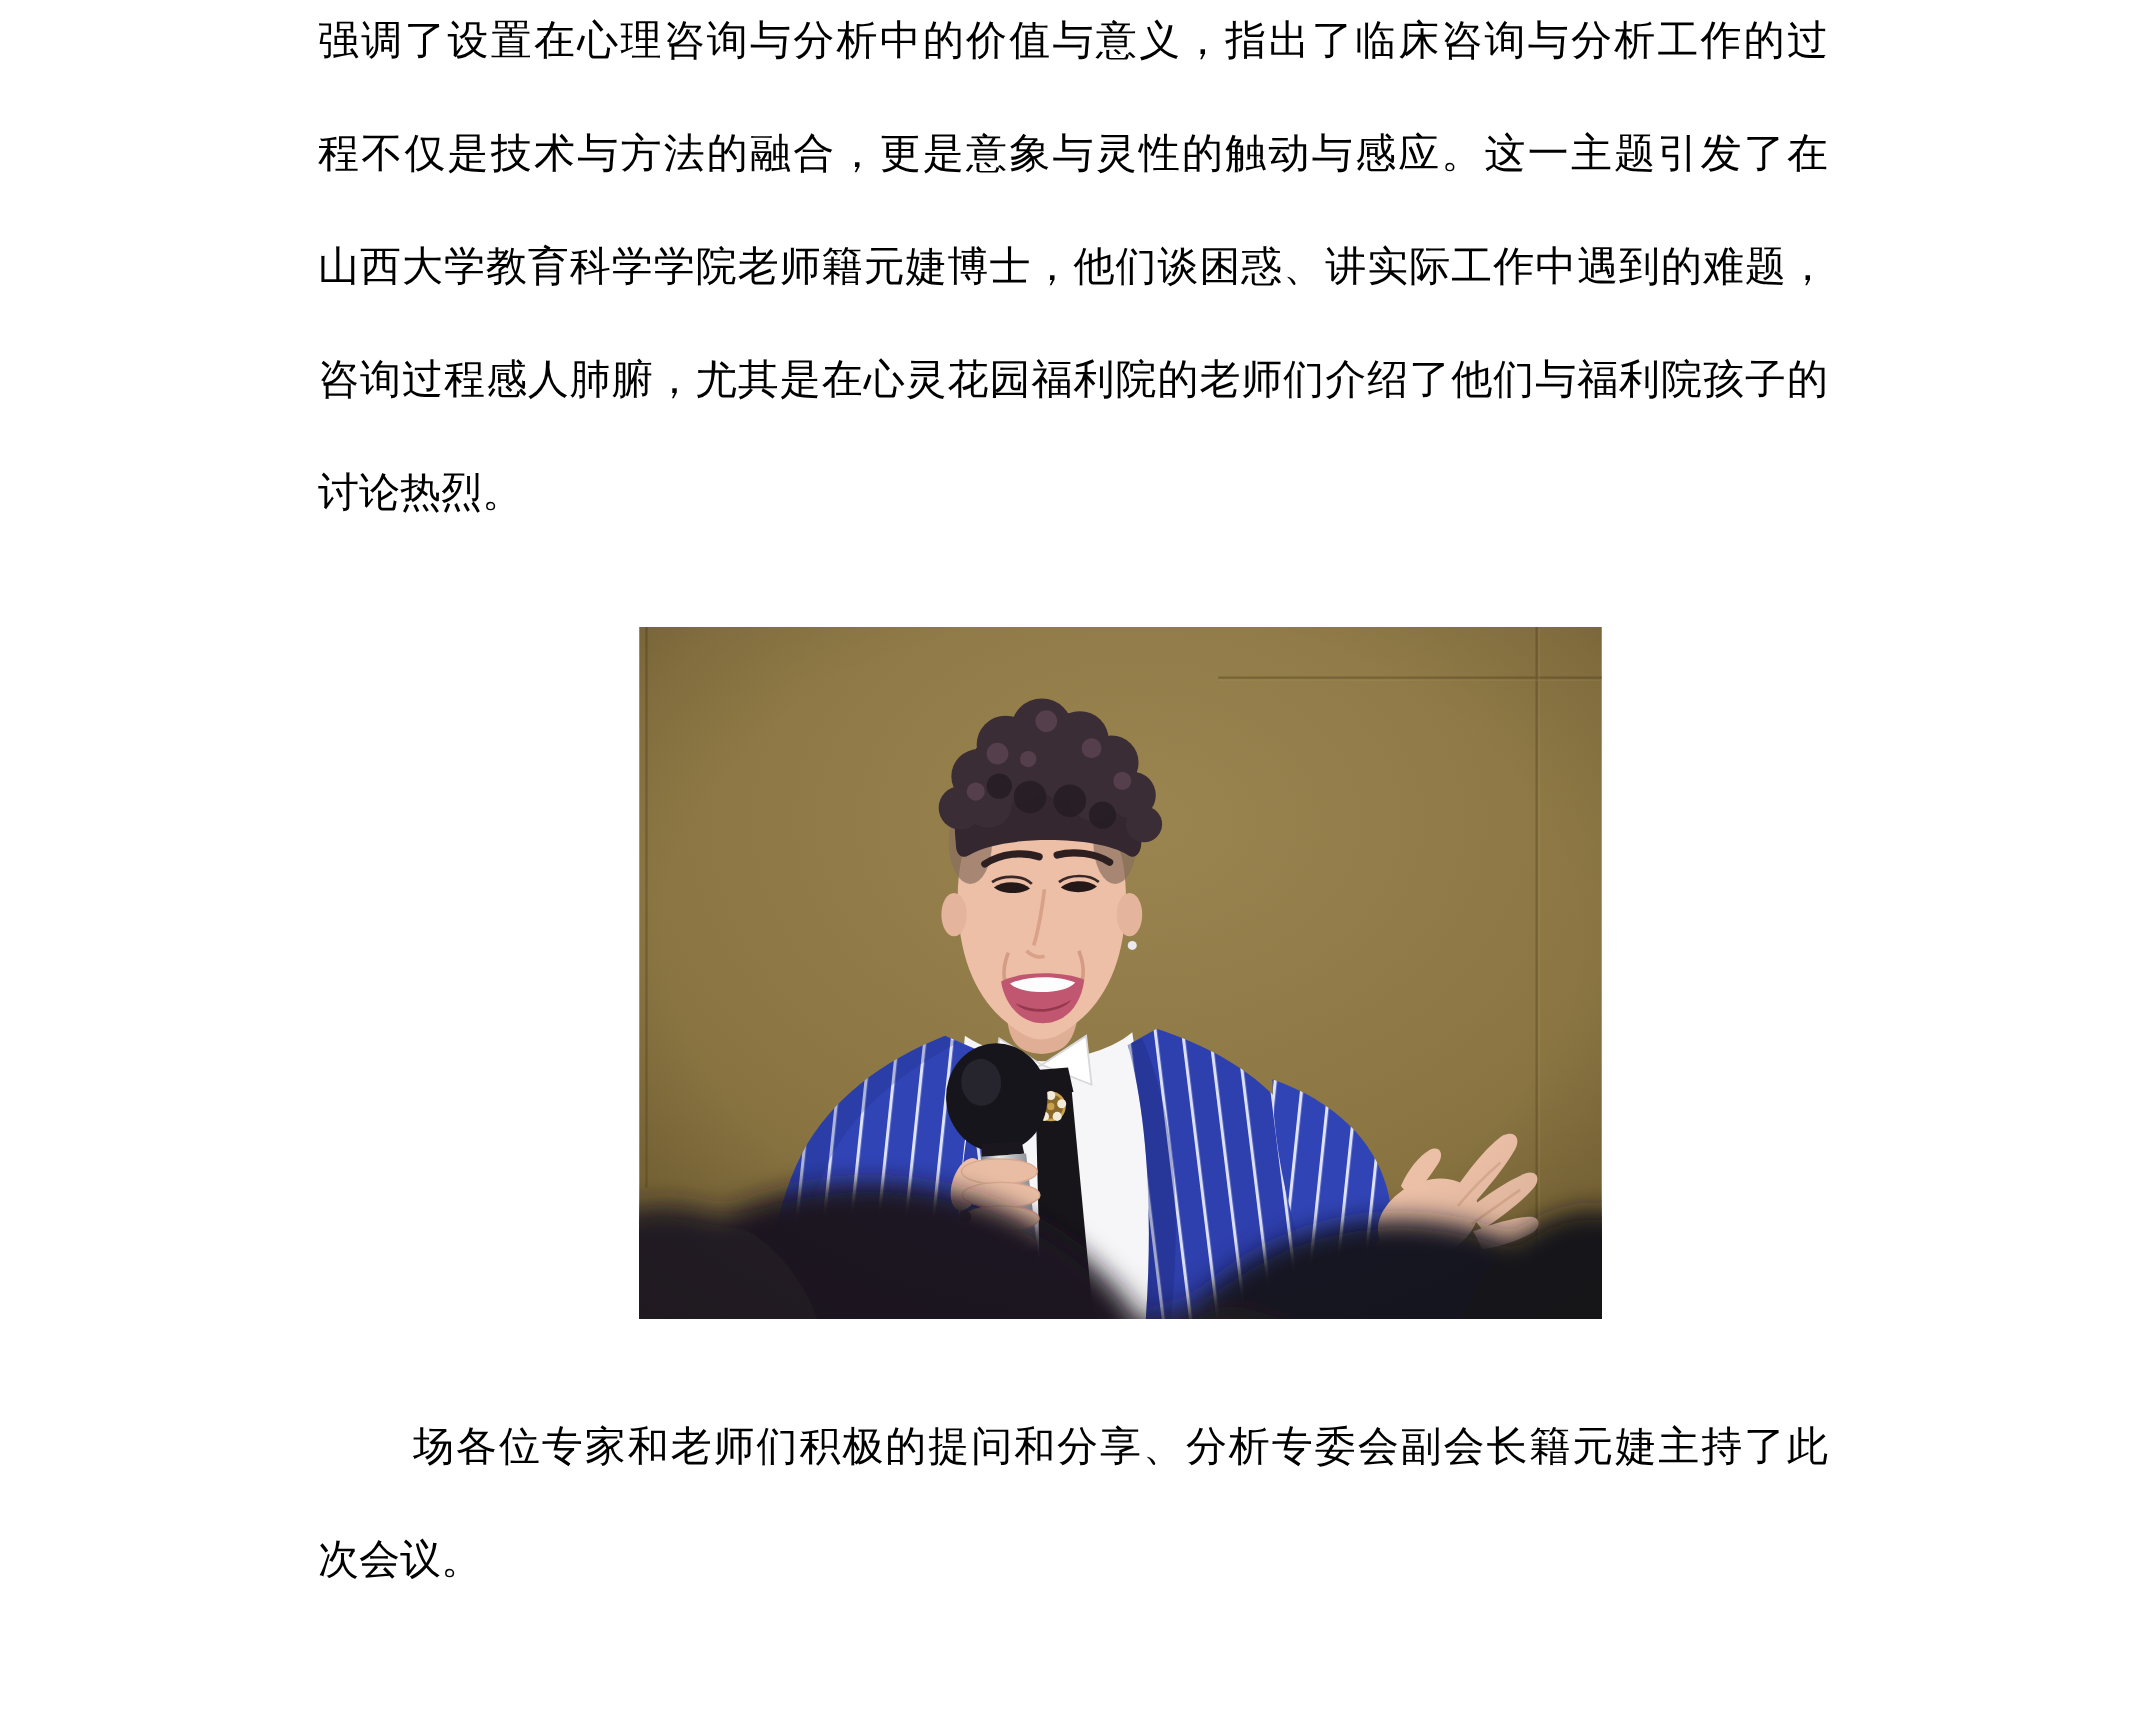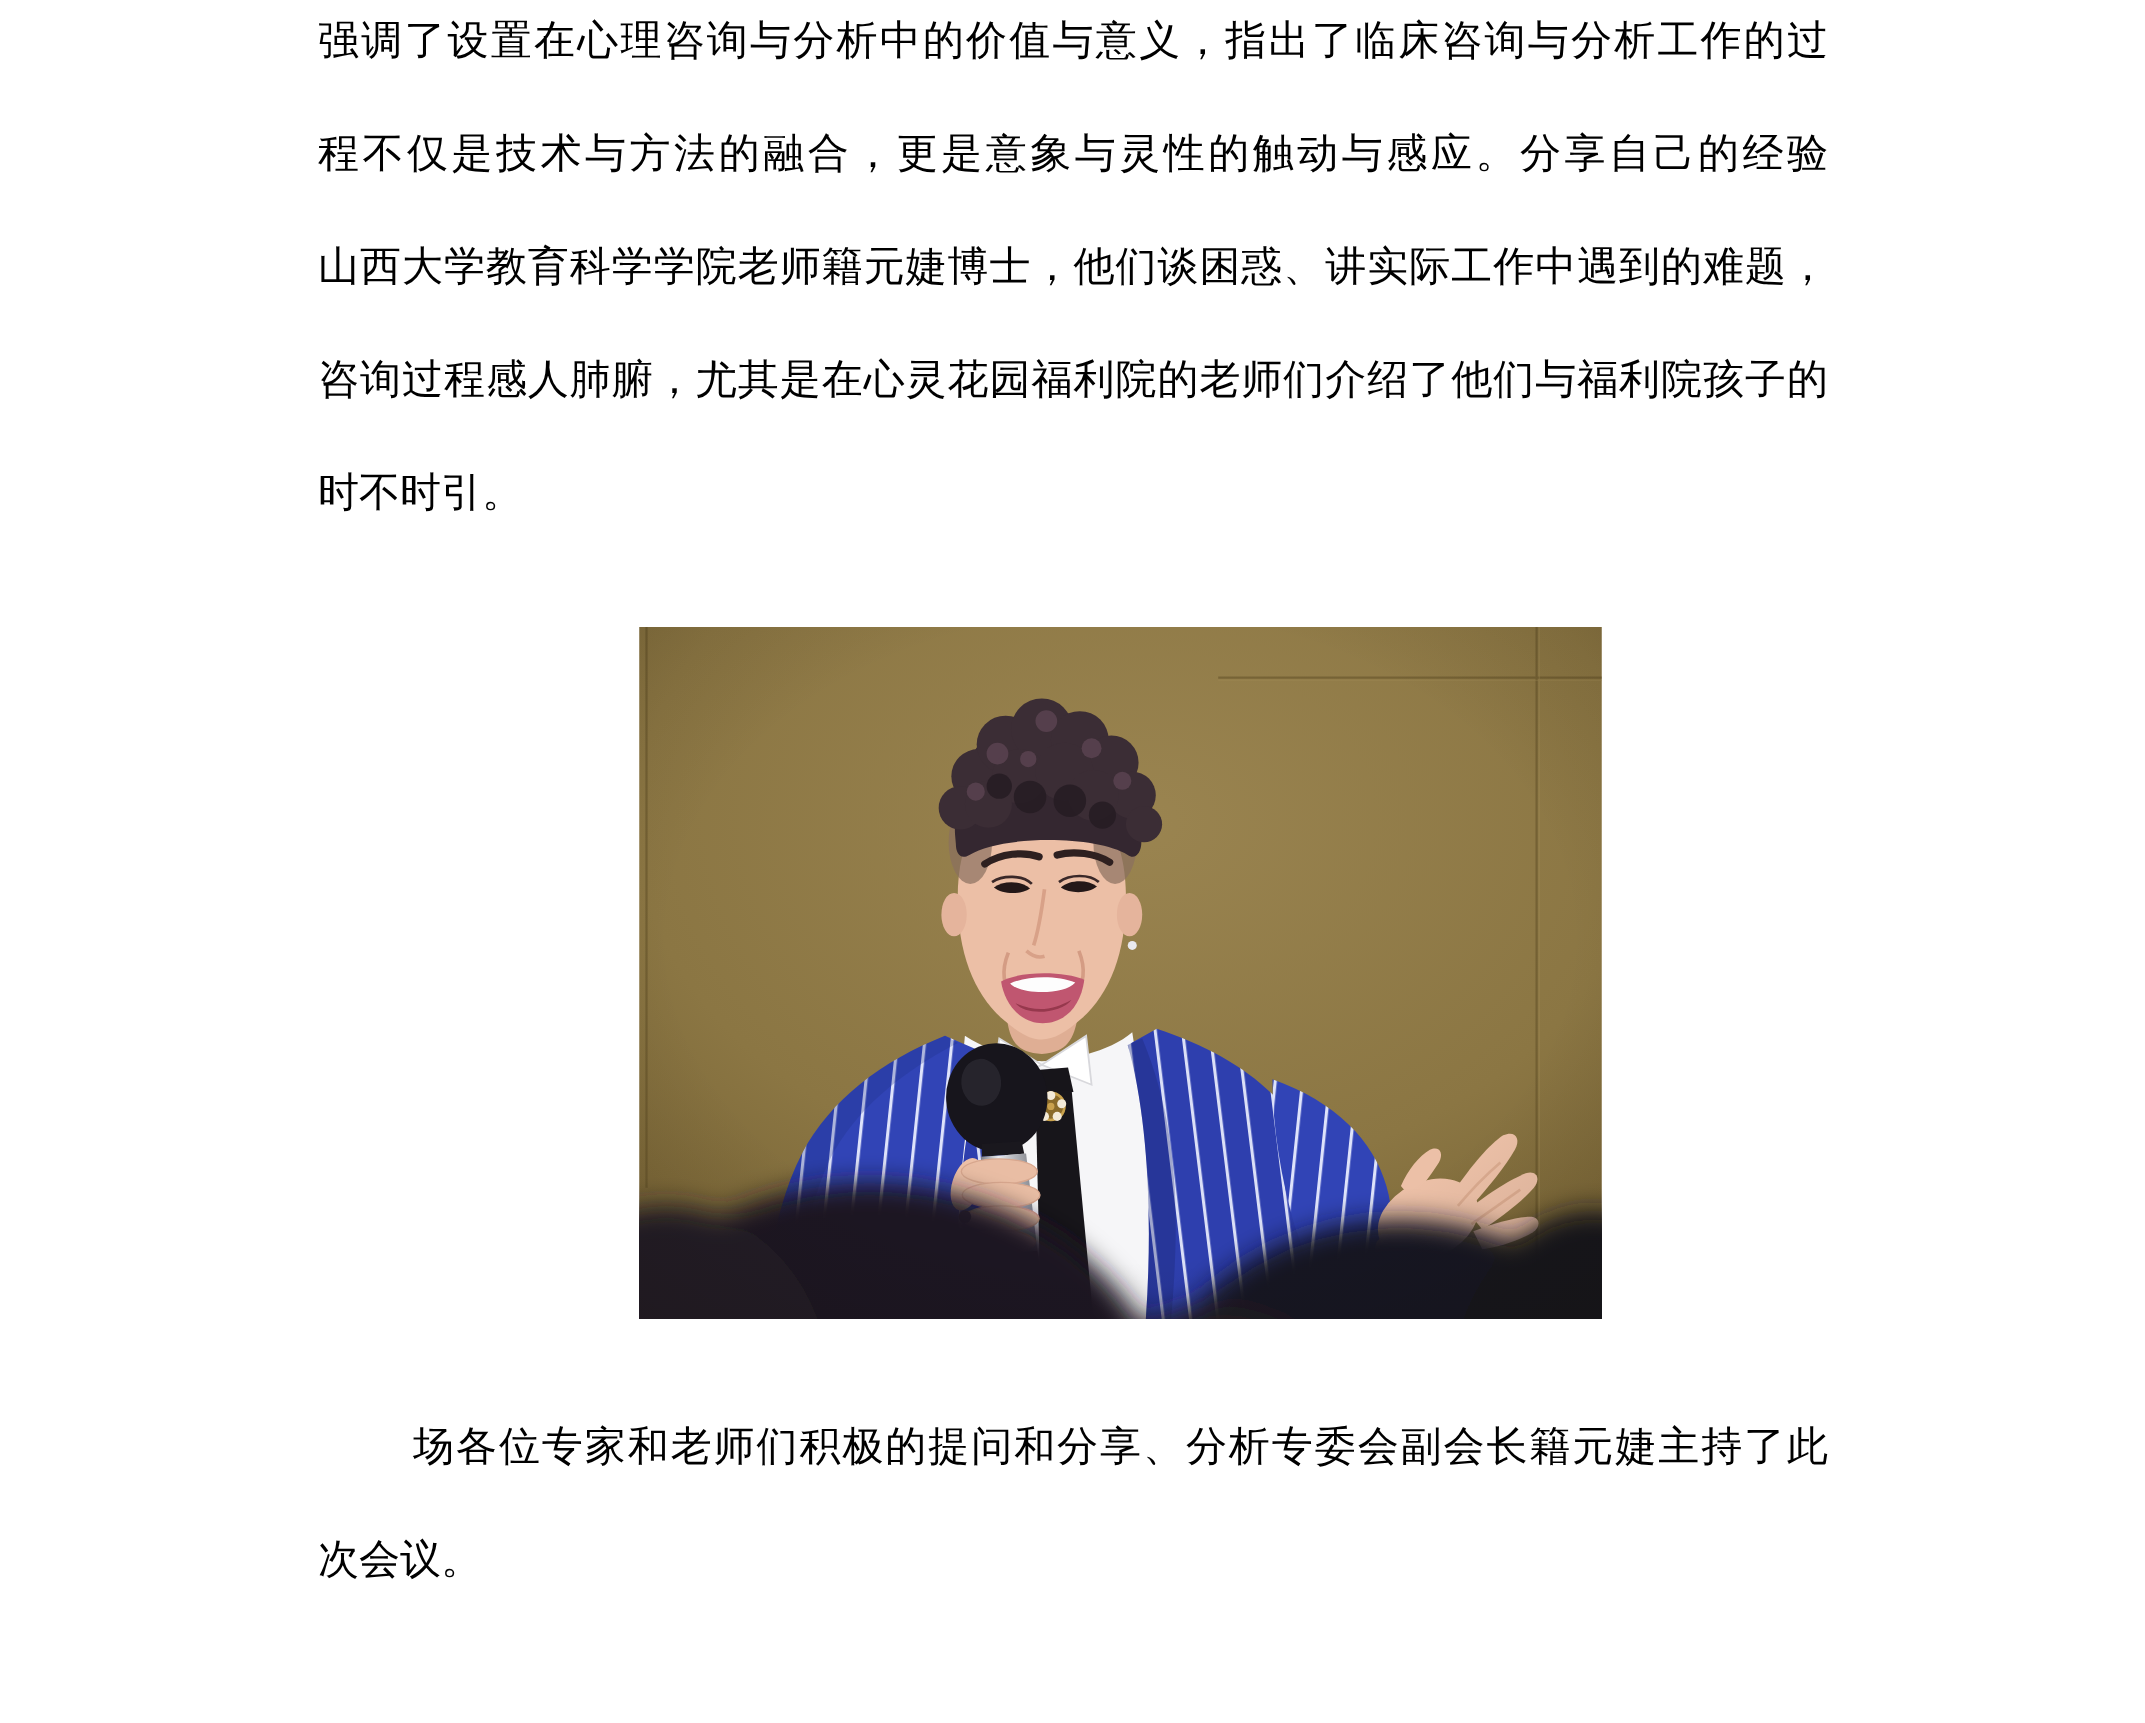--- a/index.html
+++ b/index.html
@@ -24,24 +24,24 @@
   }
   .photo-figure svg{display:block;}
 </style>
 </head>
 <body>
 
 <div class="content">
 
   <div class="para para1">
       <div class="tline">强调了设置在心理咨询与分析中的价值与意义，指出了临床咨询与分析工作的过</div>
-      <div class="tline">程不仅是技术与方法的融合，更是意象与灵性的触动与感应。分享自己的经验</div>
+      <div class="tline">程不仅是技术与方法的融合，更是意象与灵性的触动与感应。这一主题引发了在</div>
       <div class="tline">山西大学教育科学学院老师籍元婕博士，他们谈困惑、讲实际工作中遇到的难题，</div>
       <div class="tline">咨询过程感人肺腑，尤其是在心灵花园福利院的老师们介绍了他们与福利院孩子的</div>
-      <div class="tline tline-last">时不时引。</div>
+      <div class="tline tline-last">讨论热烈。</div>
     </div>
 
   <figure class="photo-figure">
     <svg width="963" height="692" viewBox="0 0 1064 765" xmlns="http://www.w3.org/2000/svg">
       <defs>
         <radialGradient id="wallGrad" cx="52%" cy="28%" r="95%">
           <stop offset="0%" stop-color="#9a8450"></stop>
           <stop offset="55%" stop-color="#8b7643"></stop>
           <stop offset="100%" stop-color="#6d5a2e"></stop>
         </radialGradient>

